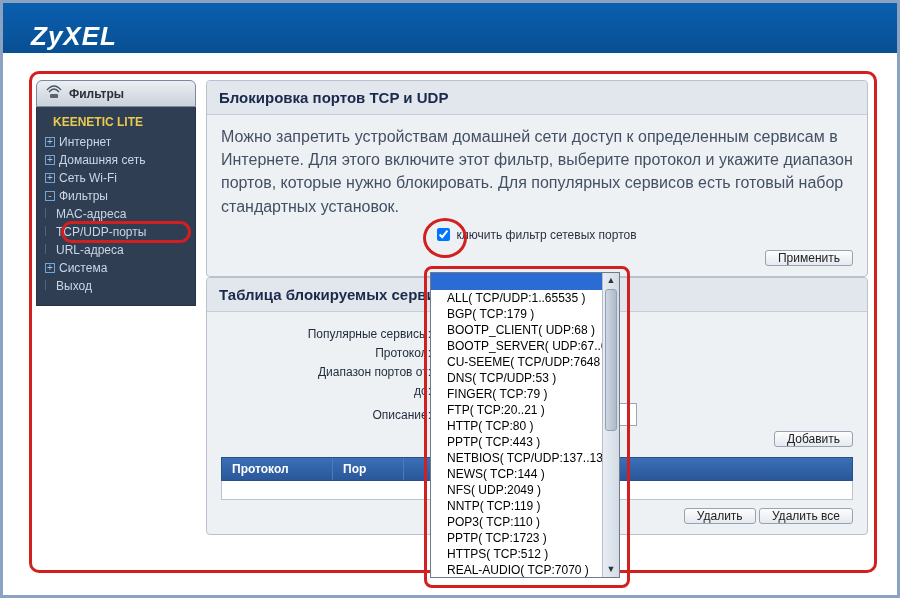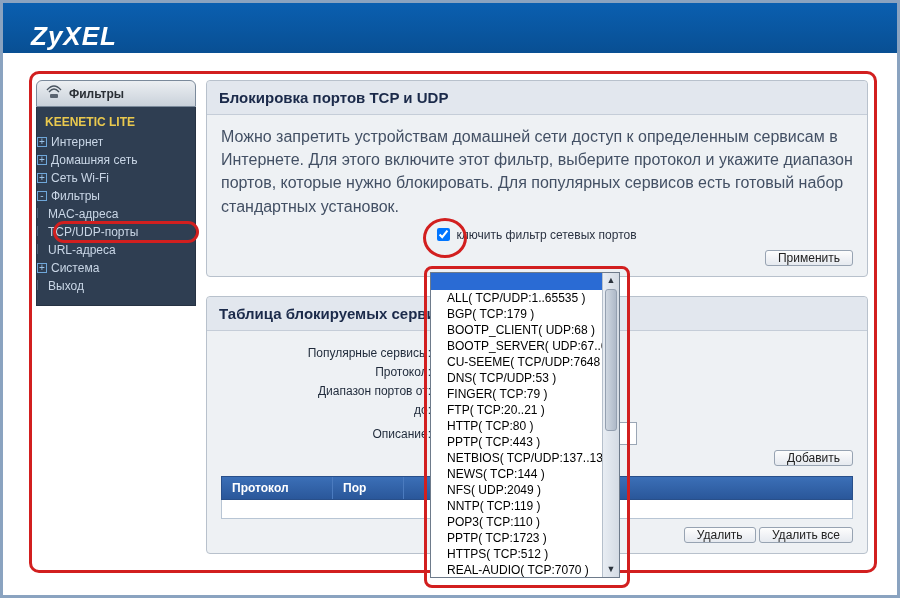--- a/index.html
+++ b/index.html
@@ -5,35 +5,35 @@
   html,body{margin:0;padding:0;font-family:Arial,Helvetica,sans-serif;font-size:12px;background:#fff}
   .frame{width:900px;height:598px;position:relative;box-sizing:border-box;border:3px solid #8aa3c0}
   .header{height:66px;background:linear-gradient(#0a5fb0,#084a8a);color:#fff;display:flex;align-items:center;padding-left:28px}
   .logo{font-size:26px;font-style:italic;font-weight:bold;letter-spacing:1px}
   .body{position:absolute;top:50px;bottom:0;left:0;right:0;background:#fff}
   .outer-red{position:absolute;top:18px;left:26px;right:20px;bottom:22px;border:3px solid #d21f1f;border-radius:10px}
   
   .side{position:absolute;left:4px;top:6px;width:160px;bottom:6px}
   .monitor-tab{background:linear-gradient(#eceff2,#c9d1da);border:1px solid #7b8a9b;border-radius:6px 6px 0 0;padding:4px 8px;display:flex;align-items:center;gap:6px;font-weight:bold;color:#2a2f35}
   .wifi-icon{display:inline-block}
-  .nav{background:#2f3e52;color:#cfdae6;border:1px solid #263243;border-top:none;padding:6px 0 10px;font-size:12px}
+  .nav{background:#2f3e52;color:#cfdae6;border:1px solid #263243;border-top:none;padding:6px 8px 10px;font-size:12px}
   .dev{color:#eac94e;font-weight:bold;padding:2px 8px 4px}
   .nav ul{list-style:none;margin:0;padding:0}
   .nav li{padding:2px 0}
   .nav a{color:#c9d6e6;text-decoration:none}
   .l1{display:flex;align-items:center;gap:4px;padding:1px 6px}
   .l2{padding-left:22px;color:#d8e2ee}
   .box{width:8px;height:8px;border:1px solid #6fa7da;display:inline-block}
   .boxm{font-size:10px;line-height:8px;text-align:center;color:#9cc4e9}
   .bar{width:6px;border-left:1px solid #53637a;margin-right:4px;display:inline-block;height:10px}
   .hl{position:relative}
   .hl-ring{position:absolute;left:16px;right:-4px;top:-2px;bottom:-2px;border:3px solid #d21f1f;border-radius:12px;pointer-events:none}
   
   .main{position:absolute;left:174px;right:6px;top:6px;bottom:6px;overflow:visible}
-  .panel{border:1px solid #b8c1cc;background:#eef1f4;border-radius:4px;margin-bottom:19px}
+  .panel{border:1px solid #b8c1cc;background:#eef1f4;border-radius:4px;margin-bottom:0}
   .panel-h{background:#e2e7ee;border-bottom:1px solid #c5cdd8;color:#1b2a4a;font-weight:bold;font-size:15px;padding:8px 12px;border-radius:4px 4px 0 0}
   .panel-b{padding:10px 14px;color:#2b3342}
   .desc{color:#435064;font-size:16px;line-height:1.45;margin-bottom:10px}
   .chk-row{text-align:center;margin:6px 0}
   .chk-wrap{position:relative;display:inline-flex;align-items:center;gap:6px}
   .chk-ring{position:absolute;left:-14px;top:-10px;width:38px;height:34px;border:3px solid #d21f1f;border-radius:50%/50%;pointer-events:none}
   .btn{background:linear-gradient(#fdfdfd,#e5e9ef);border:1px solid #97a3b2;border-radius:3px;padding:0 12px;font-family:inherit;font-size:12px;cursor:pointer;color:#222}
   .right{text-align:right}
   .form-row{display:flex;align-items:center;margin:5px 0}
   .form-lbl{width:210px;text-align:right;padding-right:8px;color:#1f2a3a}

